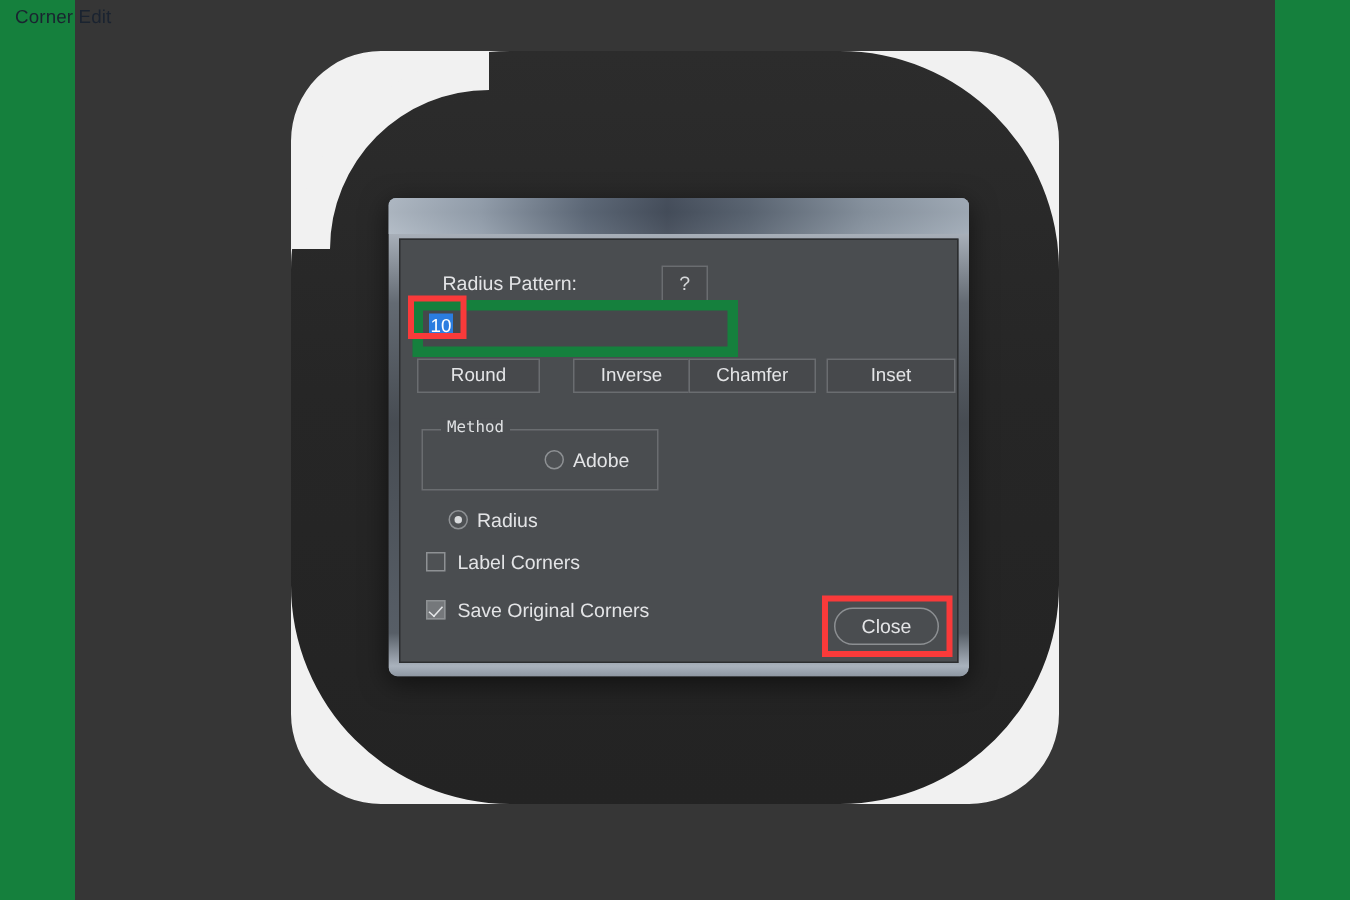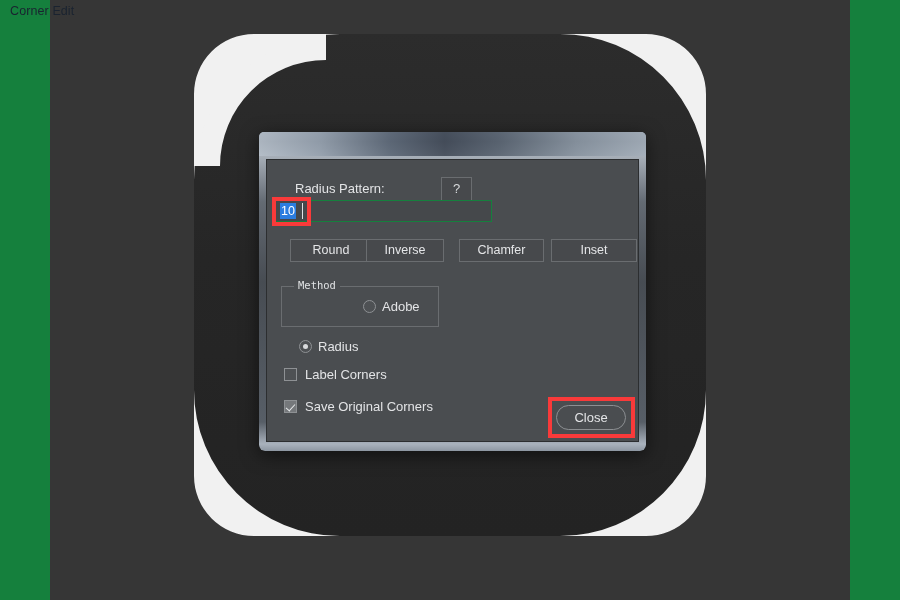--- a/index.html
+++ b/index.html
@@ -114,23 +114,23 @@
     line-height: 21px;
     text-align: center;
     z-index: 6;
     cursor: default;
   }
 
   
   .txtfield {
     position: absolute;
     left: 275px; top: 200px;
-    width: 217px; height: 22px;
+    width: 217px; height: 38px;
     background: #45484b;
-    border: 1px solid #15803d;
+    border: 7px solid #15803d;
     box-sizing: border-box;
     z-index: 6;
   }
   .txtfield .selection {
     position: absolute;
     left: 4px; top: 2px;
     background: #2b7de0;
     color: #ffffff;
     font-size: 12.5px;
     line-height: 16px;
@@ -162,22 +162,22 @@
     height: 23px;
     background: #47494c;
     border: 1px solid #6a6d70;
     color: #e4e5e7;
     font-size: 12.5px;
     line-height: 21px;
     text-align: center;
     box-sizing: border-box;
     cursor: default;
   }
-  .abtn.b0 { left: 278px; top: 239px; width: 82px; margin-left: 12px; }
-  .abtn.b1 { left: 366px; top: 239px; width: 78px; }
+  .abtn.b0 { left: 278px; top: 239px; width: 82px; }
+  .abtn.b1 { left: 382px; top: 239px; width: 78px; }
   .abtn.b2 { left: 459px; top: 239px; width: 85px; }
   .abtn.b3 { left: 551px; top: 239px; width: 86px; }
 
   
   .groupbox {
     position: absolute;
     left: 281px; top: 286px;
     width: 158px; height: 41px;
     border: 1px solid #6a6d70;
     box-sizing: border-box;

